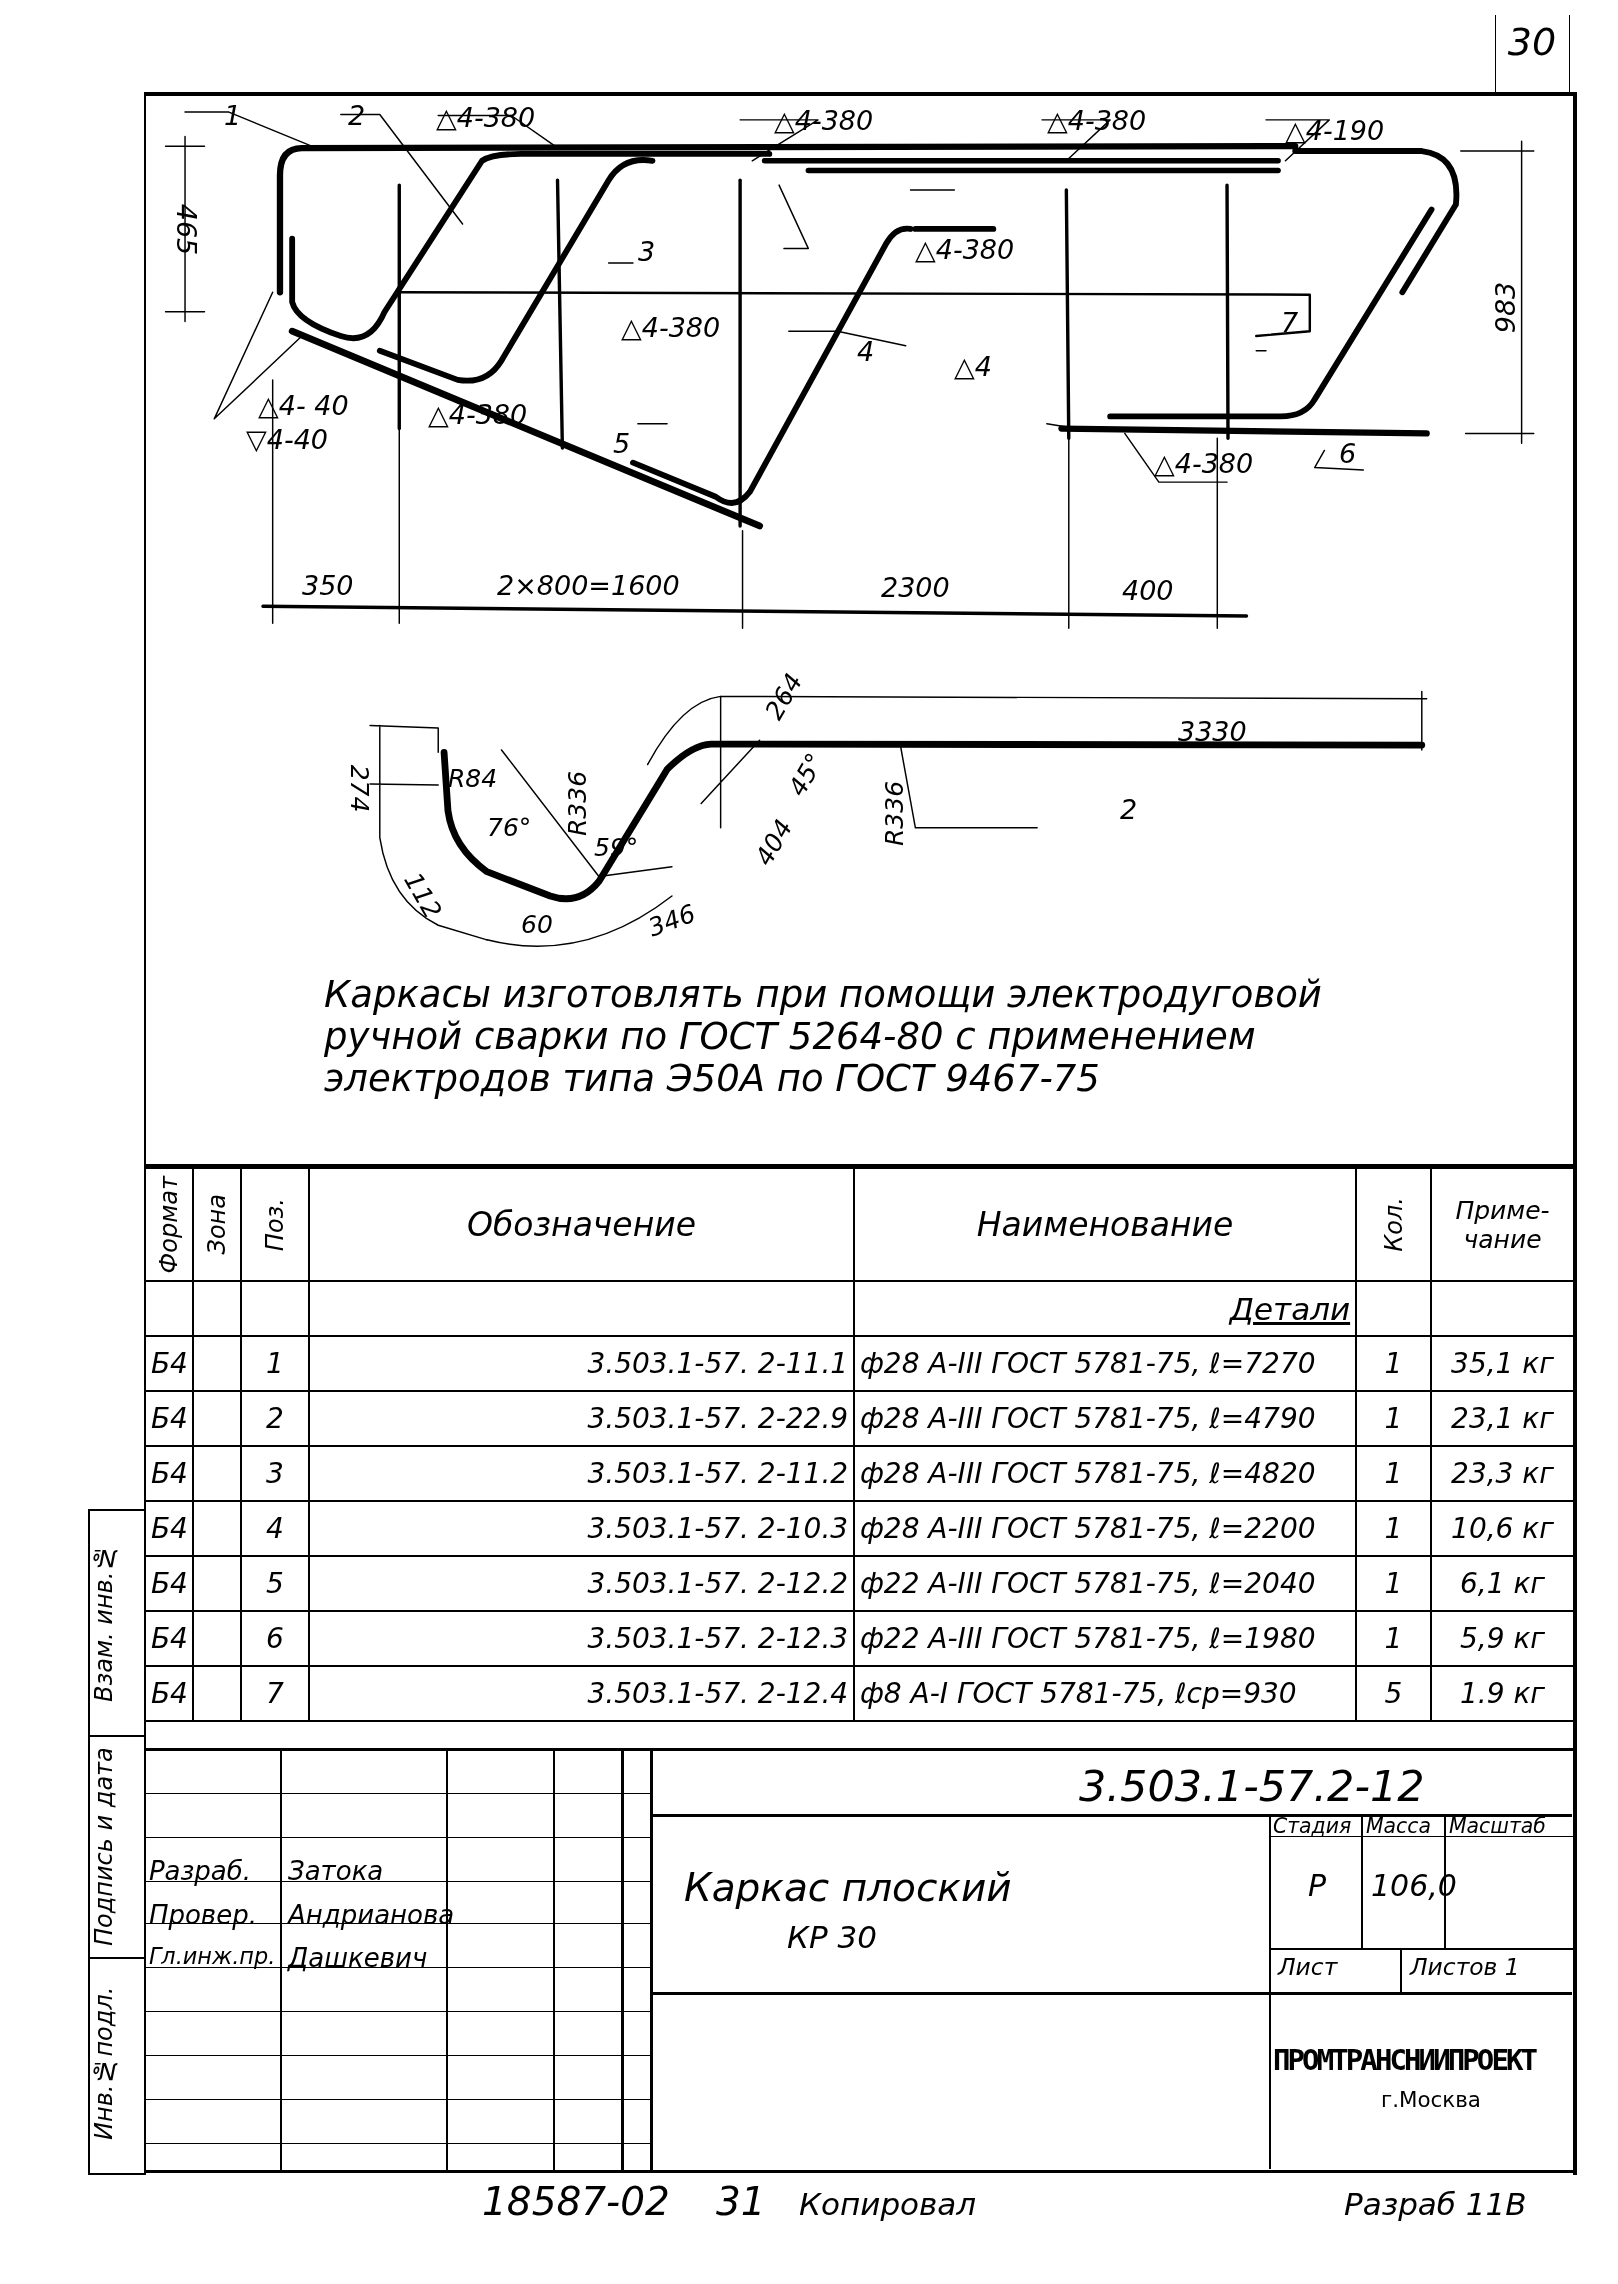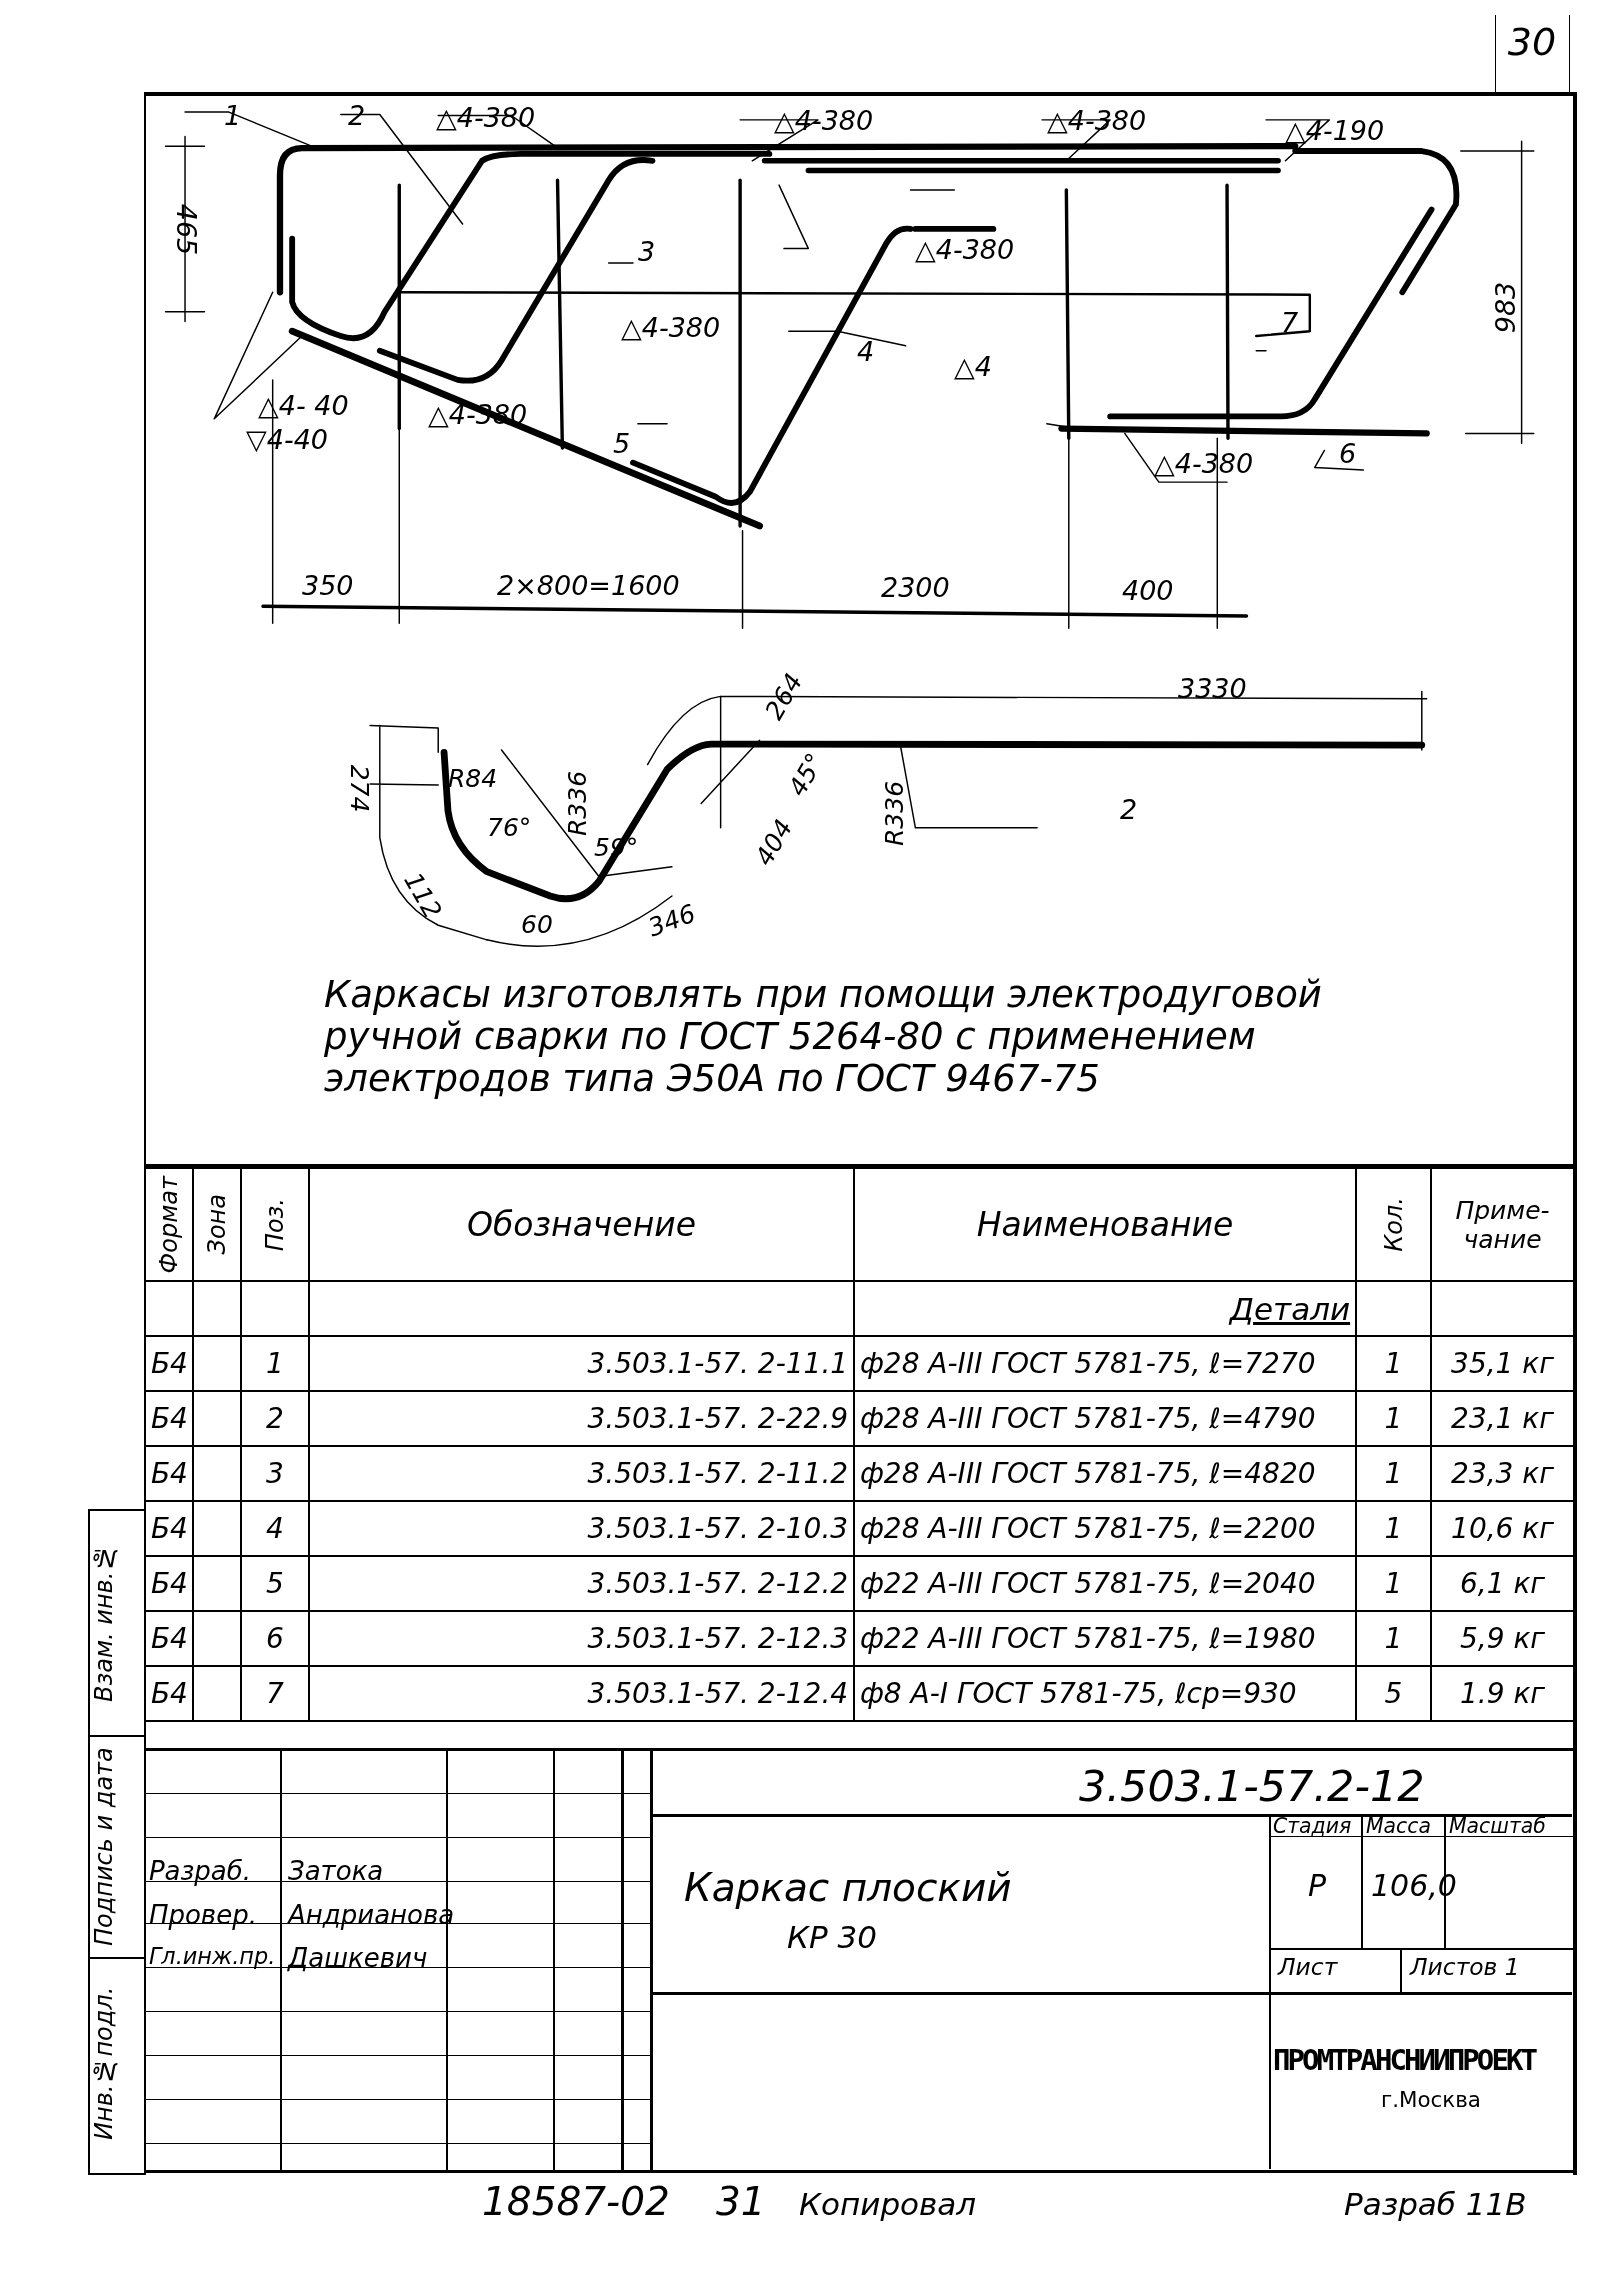--- a/index.html
+++ b/index.html
@@ -113,21 +113,21 @@
 <div class="lbl hand" style="left:246px;top:424px;">▽<span>4-40</span></div>
 
 <div class="lbl hand" style="left:161px;top:214px;transform:rotate(90deg);">465</div>
 <div class="lbl hand" style="left:1480px;top:292px;transform:rotate(-90deg);">983</div>
 
 <div class="lbl hand" style="left:302px;top:570px;">350</div>
 <div class="lbl hand" style="left:497px;top:570px;">2×800=1600</div>
 <div class="lbl hand" style="left:881px;top:572px;">2300</div>
 <div class="lbl hand" style="left:1122px;top:575px;">400</div>
 
-<div class="lbl hand" style="left:1178px;top:673px;">3330</div>
+<div class="lbl hand" style="left:1178px;top:716px;">3330</div>
 <div class="lbl hand lbl-sm" style="left:760px;top:682px;transform:rotate(-60deg);">264</div>
 <div class="lbl hand lbl-sm" style="left:336px;top:774px;transform:rotate(90deg);">274</div>
 <div class="lbl hand lbl-sm" style="left:448px;top:764px;">R84</div>
 <div class="lbl hand lbl-sm" style="left:487px;top:813px;">76°</div>
 <div class="lbl hand lbl-sm" style="left:545px;top:789px;transform:rotate(-90deg);">R336</div>
 <div class="lbl hand lbl-sm" style="left:594px;top:833px;">59°</div>
 <div class="lbl hand lbl-sm" style="left:784px;top:760px;transform:rotate(-60deg);">45°</div>
 <div class="lbl hand lbl-sm" style="left:862px;top:799px;transform:rotate(-90deg);">R336</div>
 <div class="lbl hand lbl-sm" style="left:750px;top:828px;transform:rotate(-60deg);">404</div>
 <div class="lbl hand lbl-sm" style="left:399px;top:881px;transform:rotate(60deg);">112</div>

